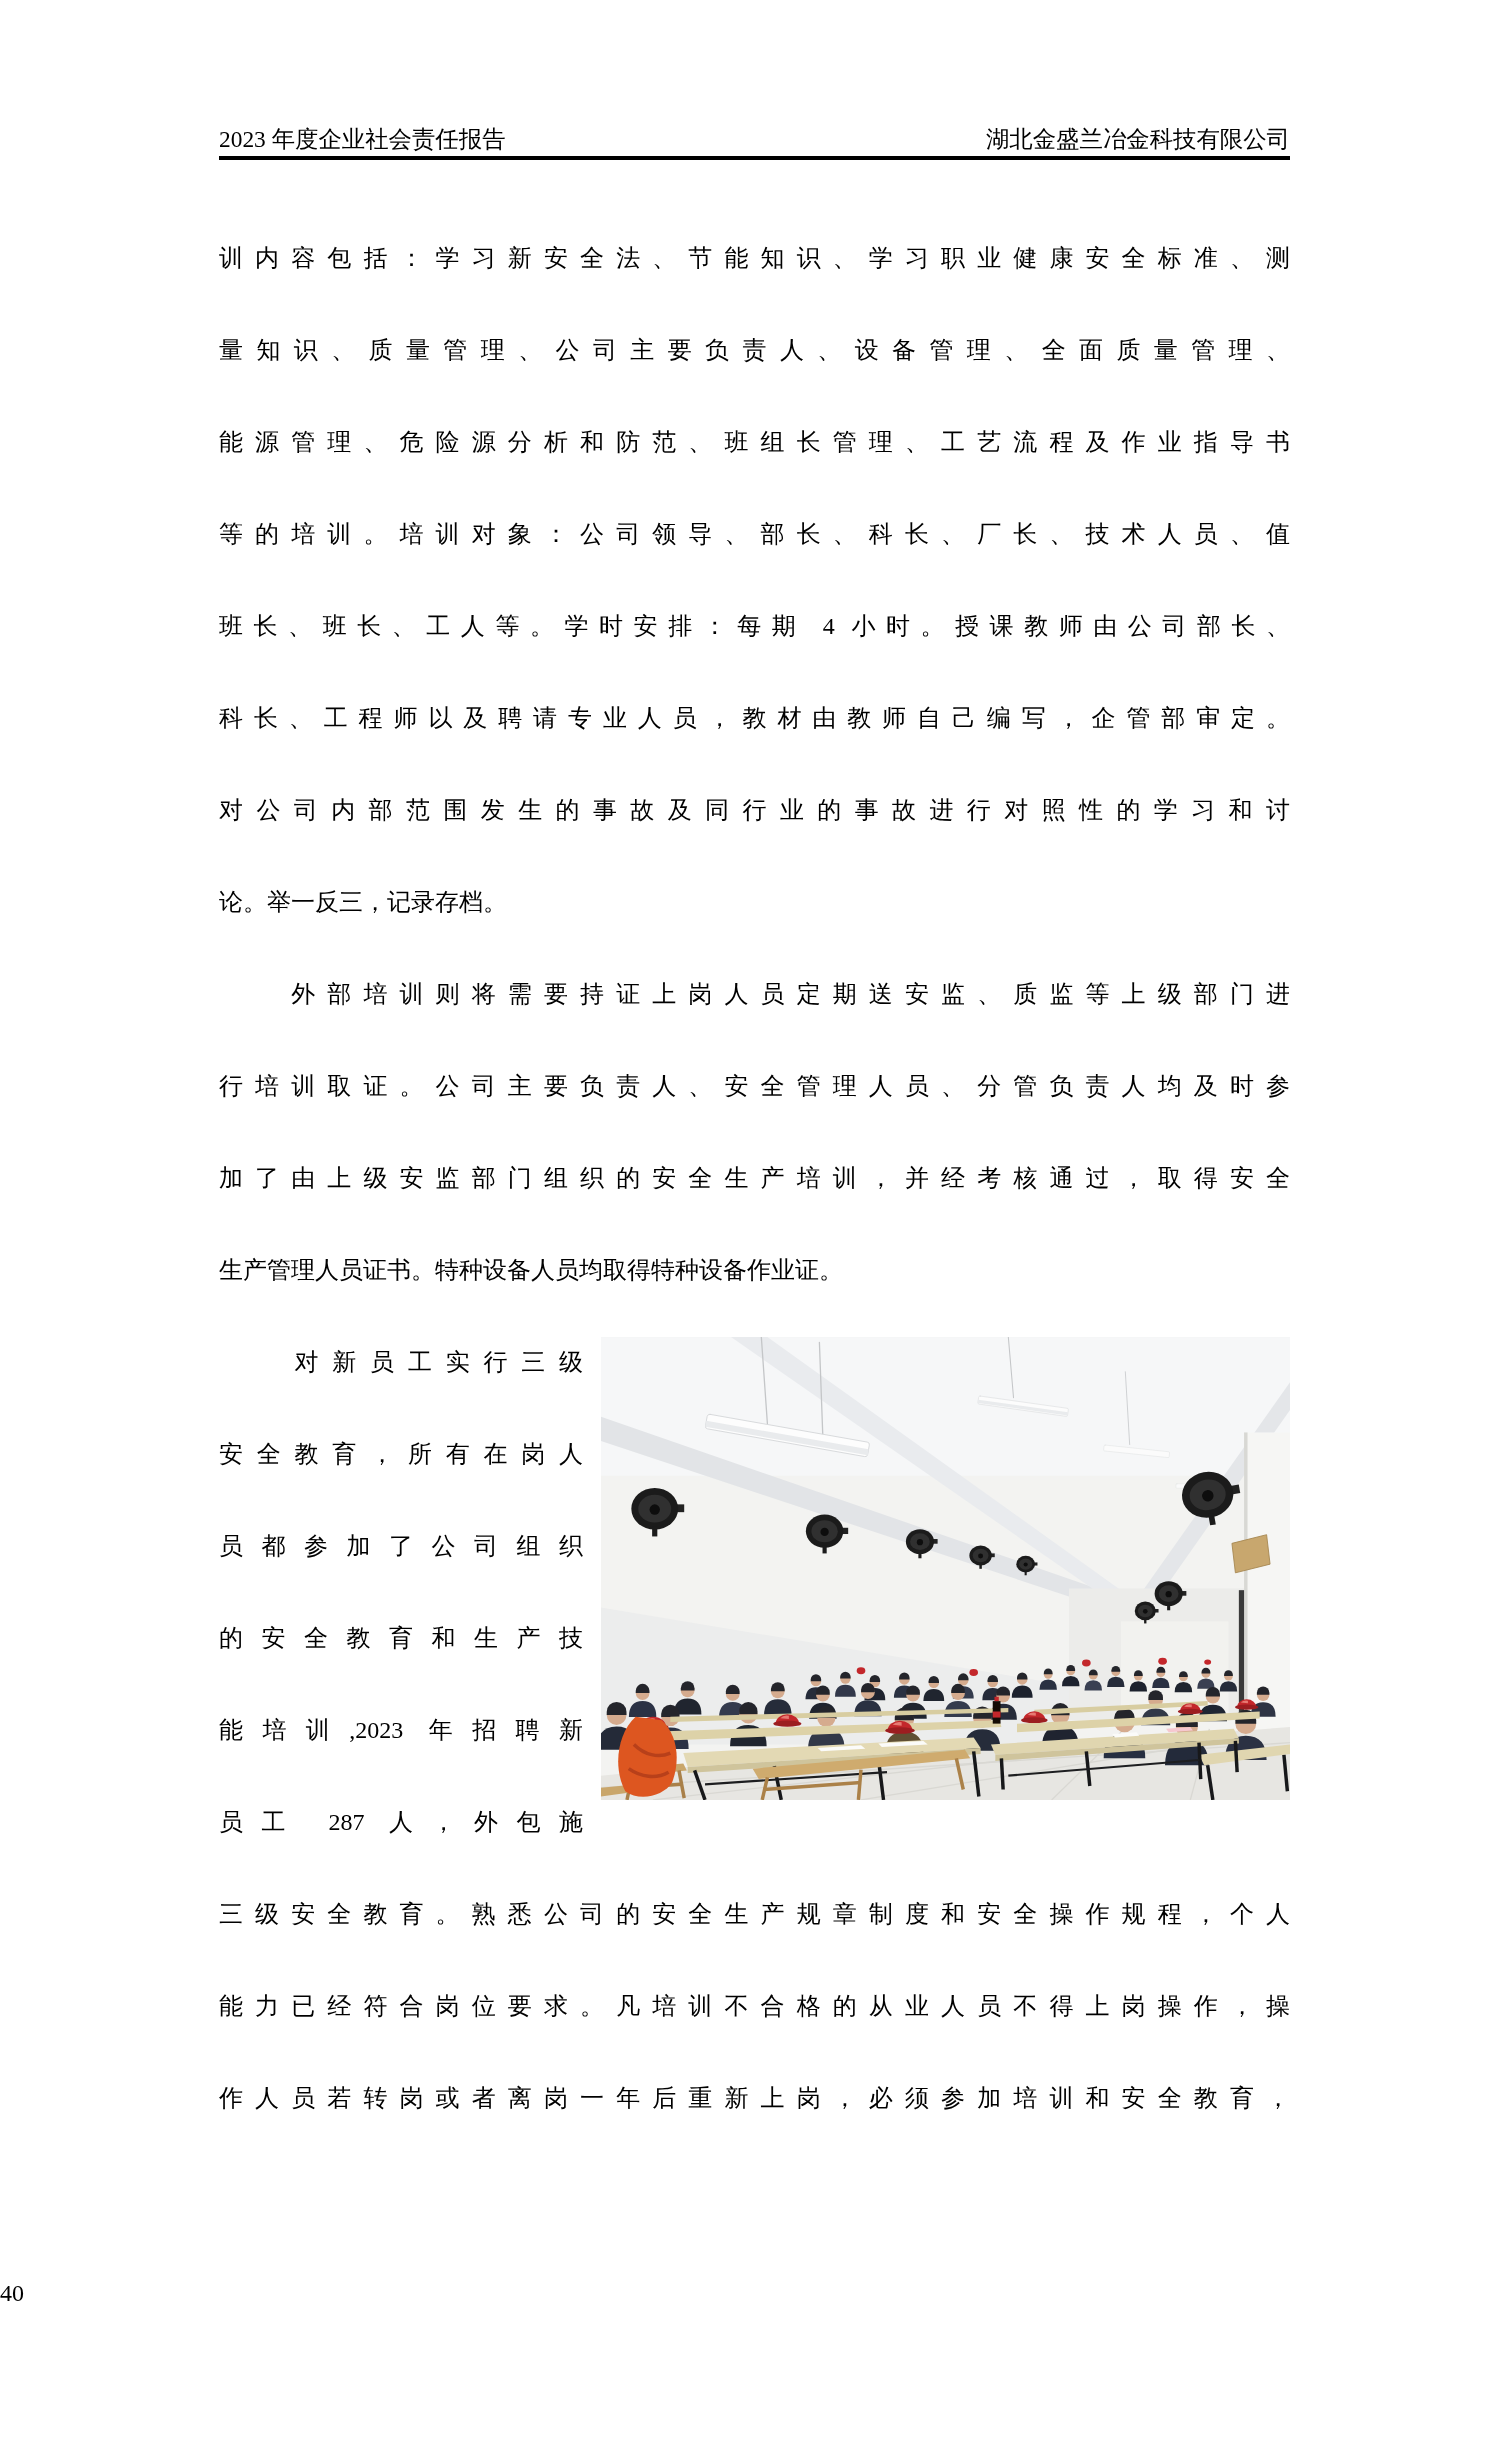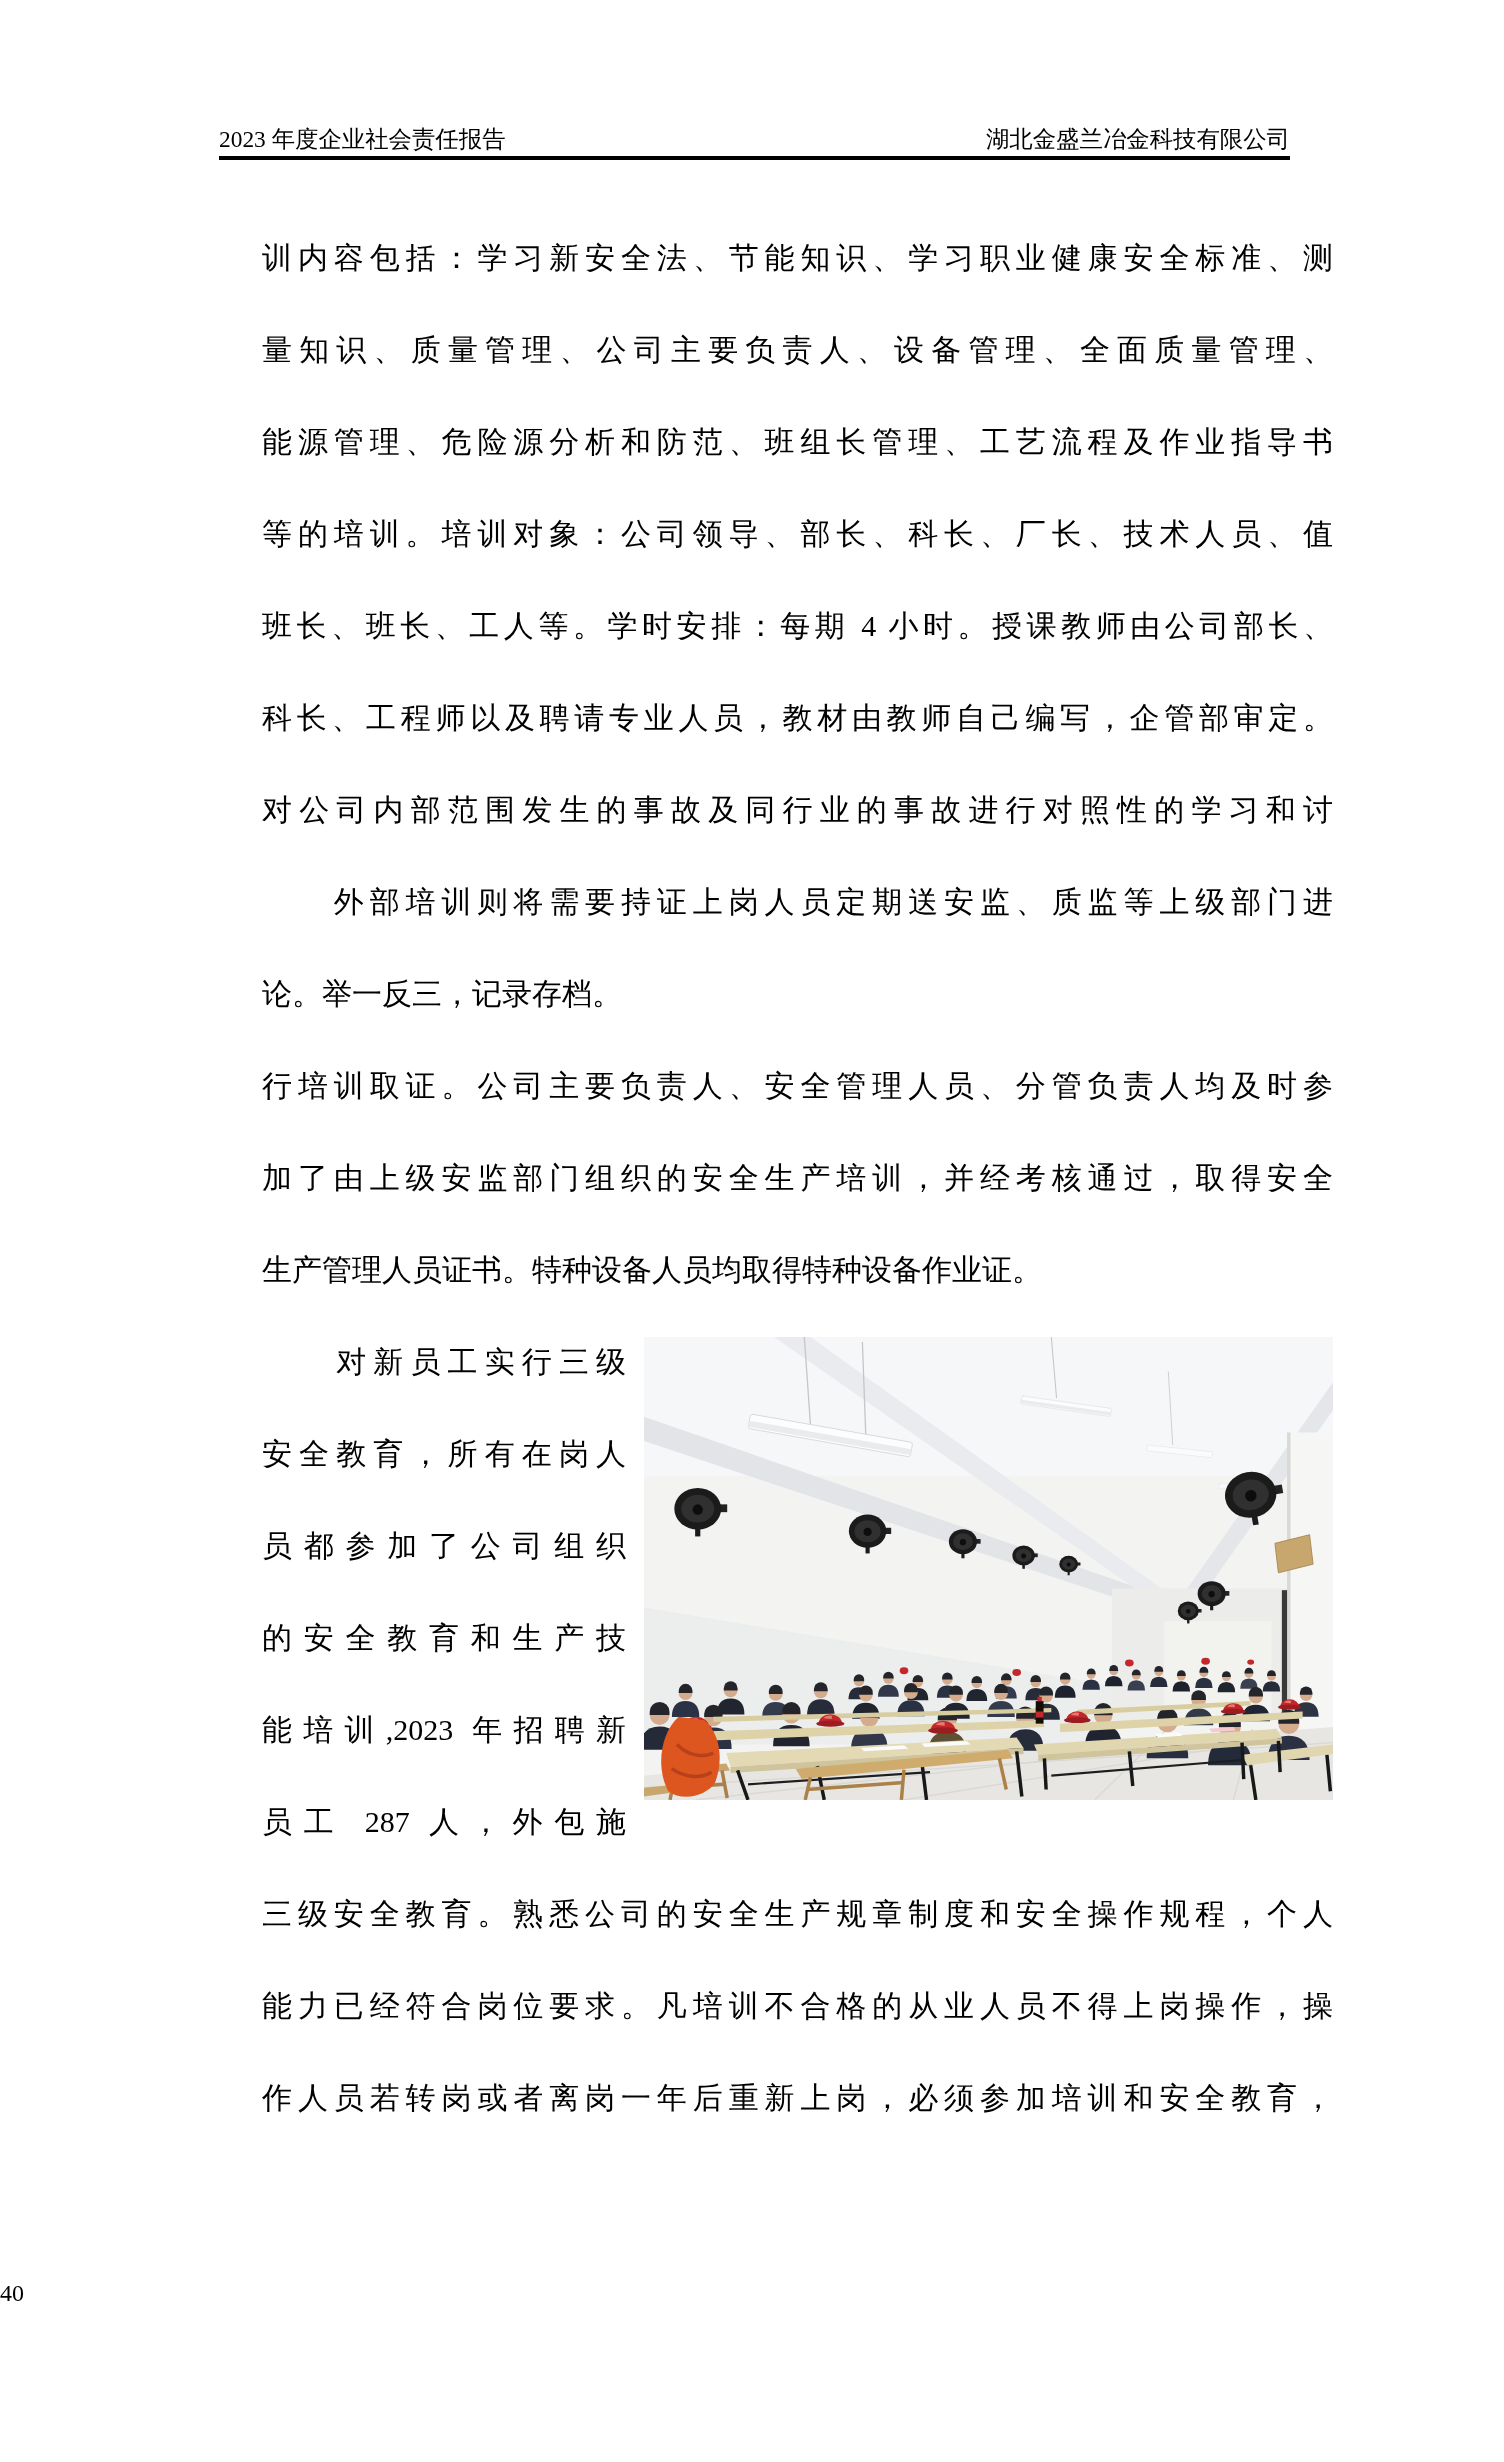--- a/index.html
+++ b/index.html
@@ -16,22 +16,21 @@
     position:absolute; left:219px; width:1071px; top:126px;
     display:flex; justify-content:space-between; align-items:flex-end;
     font-size:23.4px; line-height:26px; white-space:nowrap;
   }
   .header-rule {
     position:absolute; left:219px; width:1071px; top:156px; height:4.3px;
     background:#000;
   }
   .content {
     position:absolute; left:219px; top:212px; width:1071px;
-    font-size:30px;
-    margin-left:43px;
+    font-size:24px;
   }
   .line {
     height:92px; line-height:92px;
     text-align:justify; text-align-last:justify;
     overflow:hidden;
   }
   .line.end { text-align-last:left; }
   .line.narrow { width:364px; }
   .photo {
     position:absolute; left:382px; top:1125px;
@@ -56,22 +55,22 @@
   <div class="header-rule"></div>
 
   <div class="content">
     <div class="line">训内容包括：学习新安全法、节能知识、学习职业健康安全标准、测</div>
     <div class="line">量知识、质量管理、公司主要负责人、设备管理、全面质量管理、</div>
     <div class="line">能源管理、危险源分析和防范、班组长管理、工艺流程及作业指导书</div>
     <div class="line">等的培训。培训对象：公司领导、部长、科长、厂长、技术人员、值</div>
     <div class="line">班长、班长、工人等。学时安排：每期 4 小时。授课教师由公司部长、</div>
     <div class="line">科长、工程师以及聘请专业人员，教材由教师自己编写，企管部审定。</div>
     <div class="line">对公司内部范围发生的事故及同行业的事故进行对照性的学习和讨</div>
+    <div class="line end">论。举一反三，记录存档。</div>
     <div class="line">　　外部培训则将需要持证上岗人员定期送安监、质监等上级部门进</div>
-    <div class="line end">论。举一反三，记录存档。</div>
     <div class="line">行培训取证。公司主要负责人、安全管理人员、分管负责人均及时参</div>
     <div class="line">加了由上级安监部门组织的安全生产培训，并经考核通过，取得安全</div>
     <div class="line end">生产管理人员证书。特种设备人员均取得特种设备作业证。</div>
     <div class="line narrow">　　对新员工实行三级</div>
     <div class="line narrow">安全教育，所有在岗人</div>
     <div class="line narrow">员都参加了公司组织</div>
     <div class="line narrow">的安全教育和生产技</div>
     <div class="line narrow">能培训,2023 年招聘新</div>
     <div class="line narrow">员工 287 人，外包施</div>
     <div class="line">三级安全教育。熟悉公司的安全生产规章制度和安全操作规程，个人</div>

